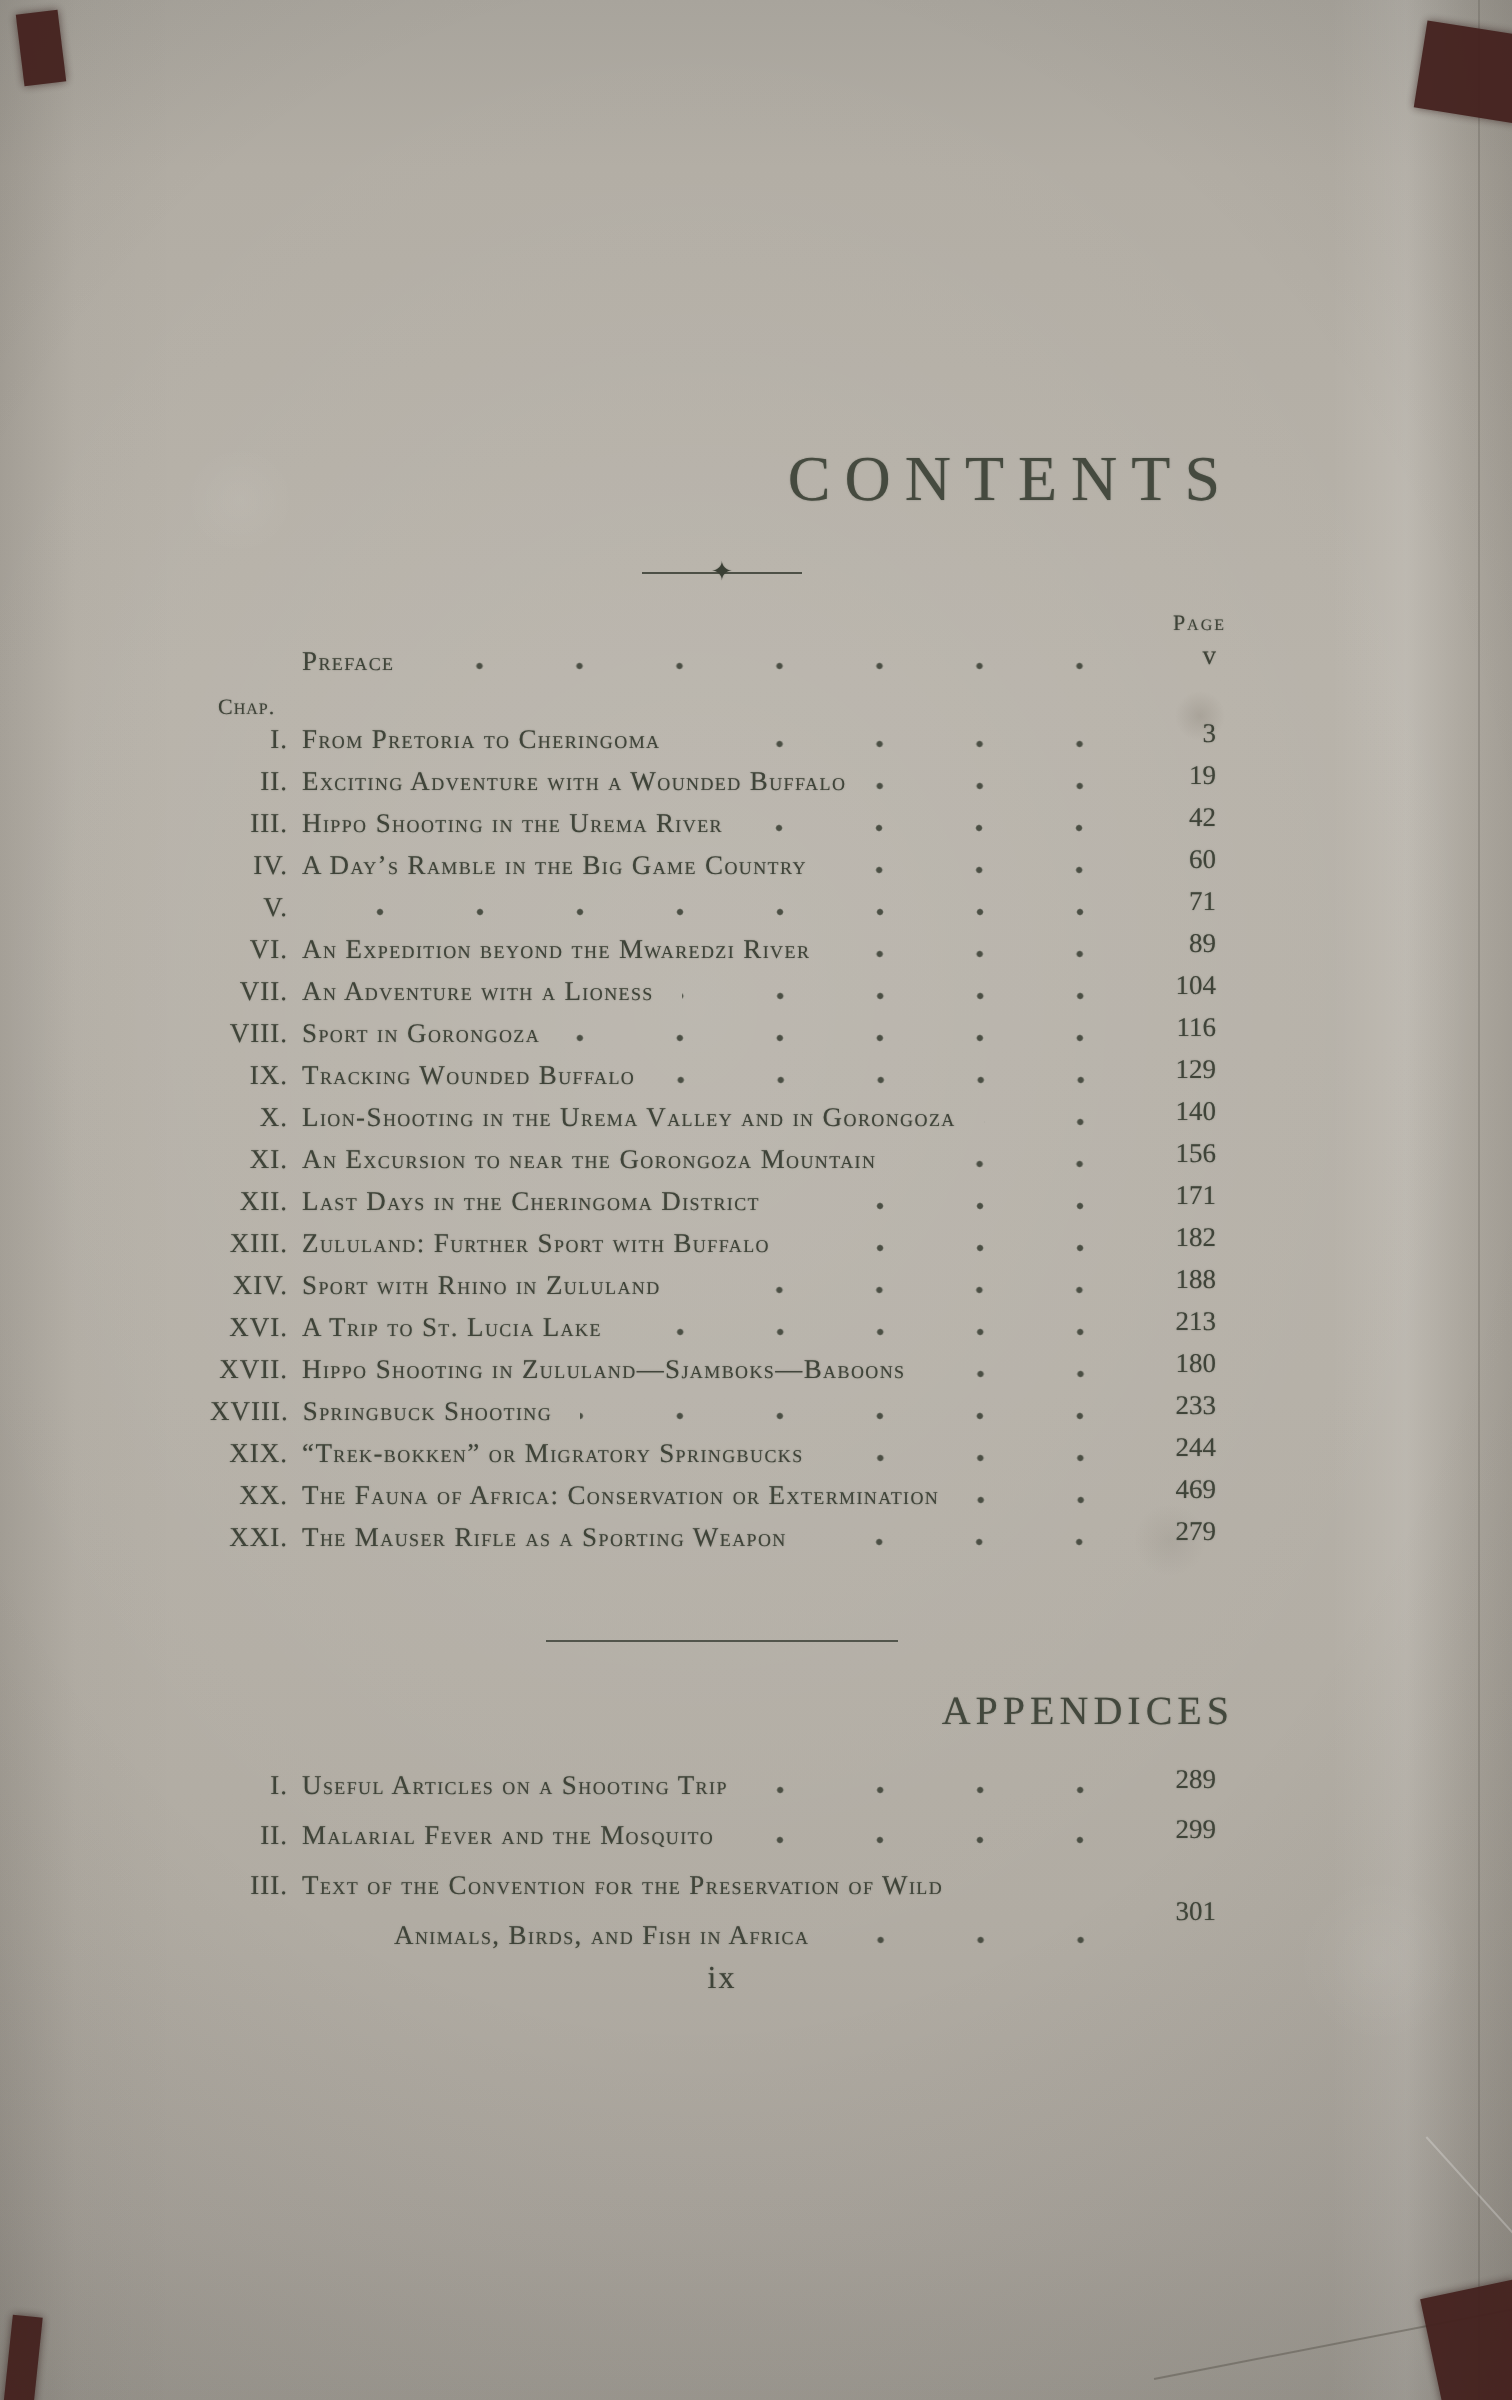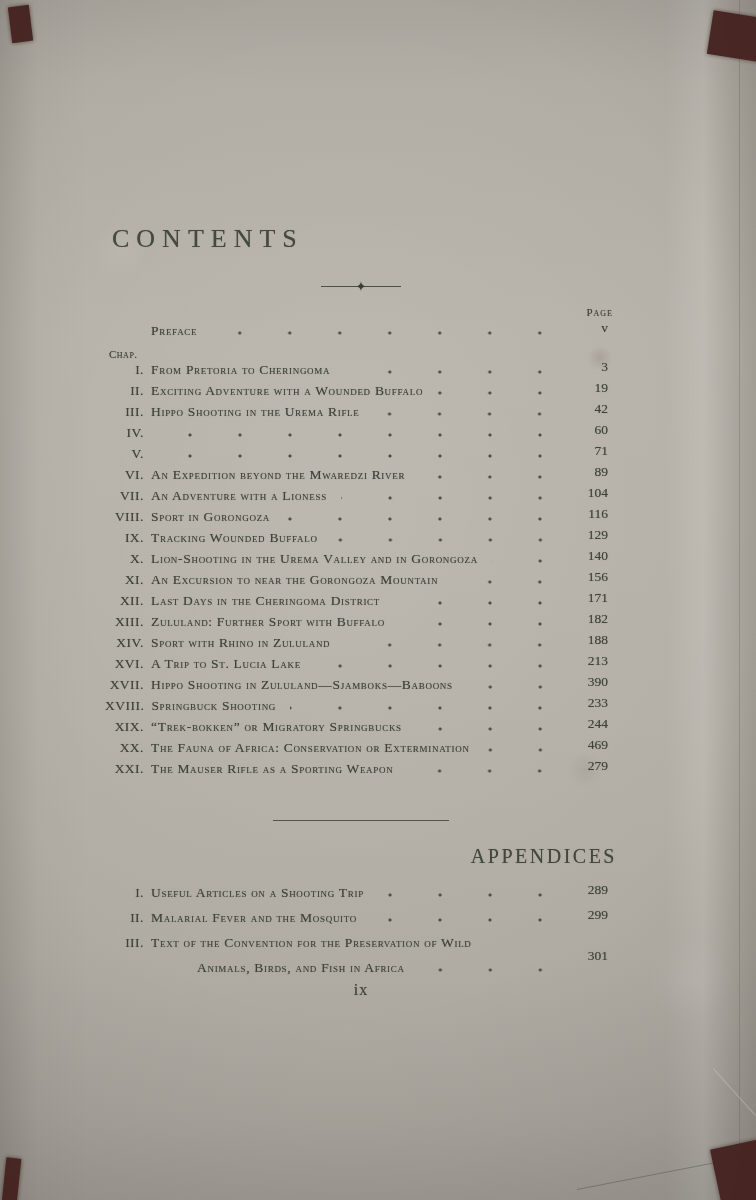--- a/index.html
+++ b/index.html
@@ -33,22 +33,22 @@
   .corner.tr{right:-6px;top:14px;width:52px;height:44px;transform:rotate(9deg);}
   .corner.bl{left:4px;bottom:-4px;width:15px;height:46px;transform:rotate(6deg);}
   .corner.br{right:-8px;bottom:-6px;width:48px;height:62px;transform:rotate(-12deg);}
 
   .content{
     position:absolute;left:105px;top:0;width:512px;
     color:#3f4439;
     text-shadow:0 0 0.7px rgba(63,68,57,0.55);
   }
   h1.doc-title{
-    margin:224px 0 0 0;text-align:left;font-weight:normal;
-    font-size:26px;line-height:30px;letter-spacing:7px;text-indent:7px;
+    margin:224px 0 0 0;text-align:right;font-weight:normal;
+    font-size:32px;line-height:30px;letter-spacing:7px;text-indent:7px;
     font-variant:normal;color:#454a3f;
   }
   .ornament{position:relative;width:80px;margin:25px auto 0 auto;height:15px;}
   .ornament .bar{position:absolute;left:0;right:0;top:7px;height:1.4px;background:rgba(58,62,52,0.85);}
   .ornament .star{position:absolute;left:50%;top:0;transform:translateX(-50%);font-size:13px;line-height:15px;color:#3a3f34;font-family:"DejaVu Sans",sans-serif;}
 
   .page-col-label{margin:13px 4px 0 0;text-align:right;font-variant:small-caps;font-size:11px;line-height:11px;letter-spacing:1px;}
   .chap-col-label{margin:8px 0 0 4px;font-variant:small-caps;font-size:11px;line-height:10px;letter-spacing:0.5px;}
 
   .toc{width:100%;}
@@ -119,30 +119,31 @@
       <span class="title">Exciting Adventure with a Wounded Buffalo</span>
       <span class="leader"></span>
       <span class="pg">19</span>
     </div>
 
   </div>
 
   <div class="row">
     <div class="line l1">
       <span class="num">III.</span>
-      <span class="title">Hippo Shooting in the Urema Rifle</span>
+      <span class="title">Hippo Shooting in the Urema River</span>
       <span class="leader"></span>
       <span class="pg">42</span>
     </div>
 
   </div>
 
   <div class="row">
     <div class="line l1">
       <span class="num">IV.</span>
+      <span class="title">A Day’s Ramble in the Big Game Country</span>
       <span class="leader"></span>
       <span class="pg">60</span>
     </div>
 
   </div>
 
   <div class="row">
     <div class="line l1">
       <span class="num">V.</span>
       <span class="leader"></span>
@@ -250,21 +251,21 @@
       <span class="pg">213</span>
     </div>
 
   </div>
 
   <div class="row">
     <div class="line l1">
       <span class="num">XVII.</span>
       <span class="title">Hippo Shooting in Zululand—Sjamboks—Baboons</span>
       <span class="leader"></span>
-      <span class="pg">390</span>
+      <span class="pg">180</span>
     </div>
 
   </div>
 
   <div class="row">
     <div class="line l1">
       <span class="num">XVIII.</span>
       <span class="title">Springbuck Shooting</span>
       <span class="leader"></span>
       <span class="pg">233</span>

